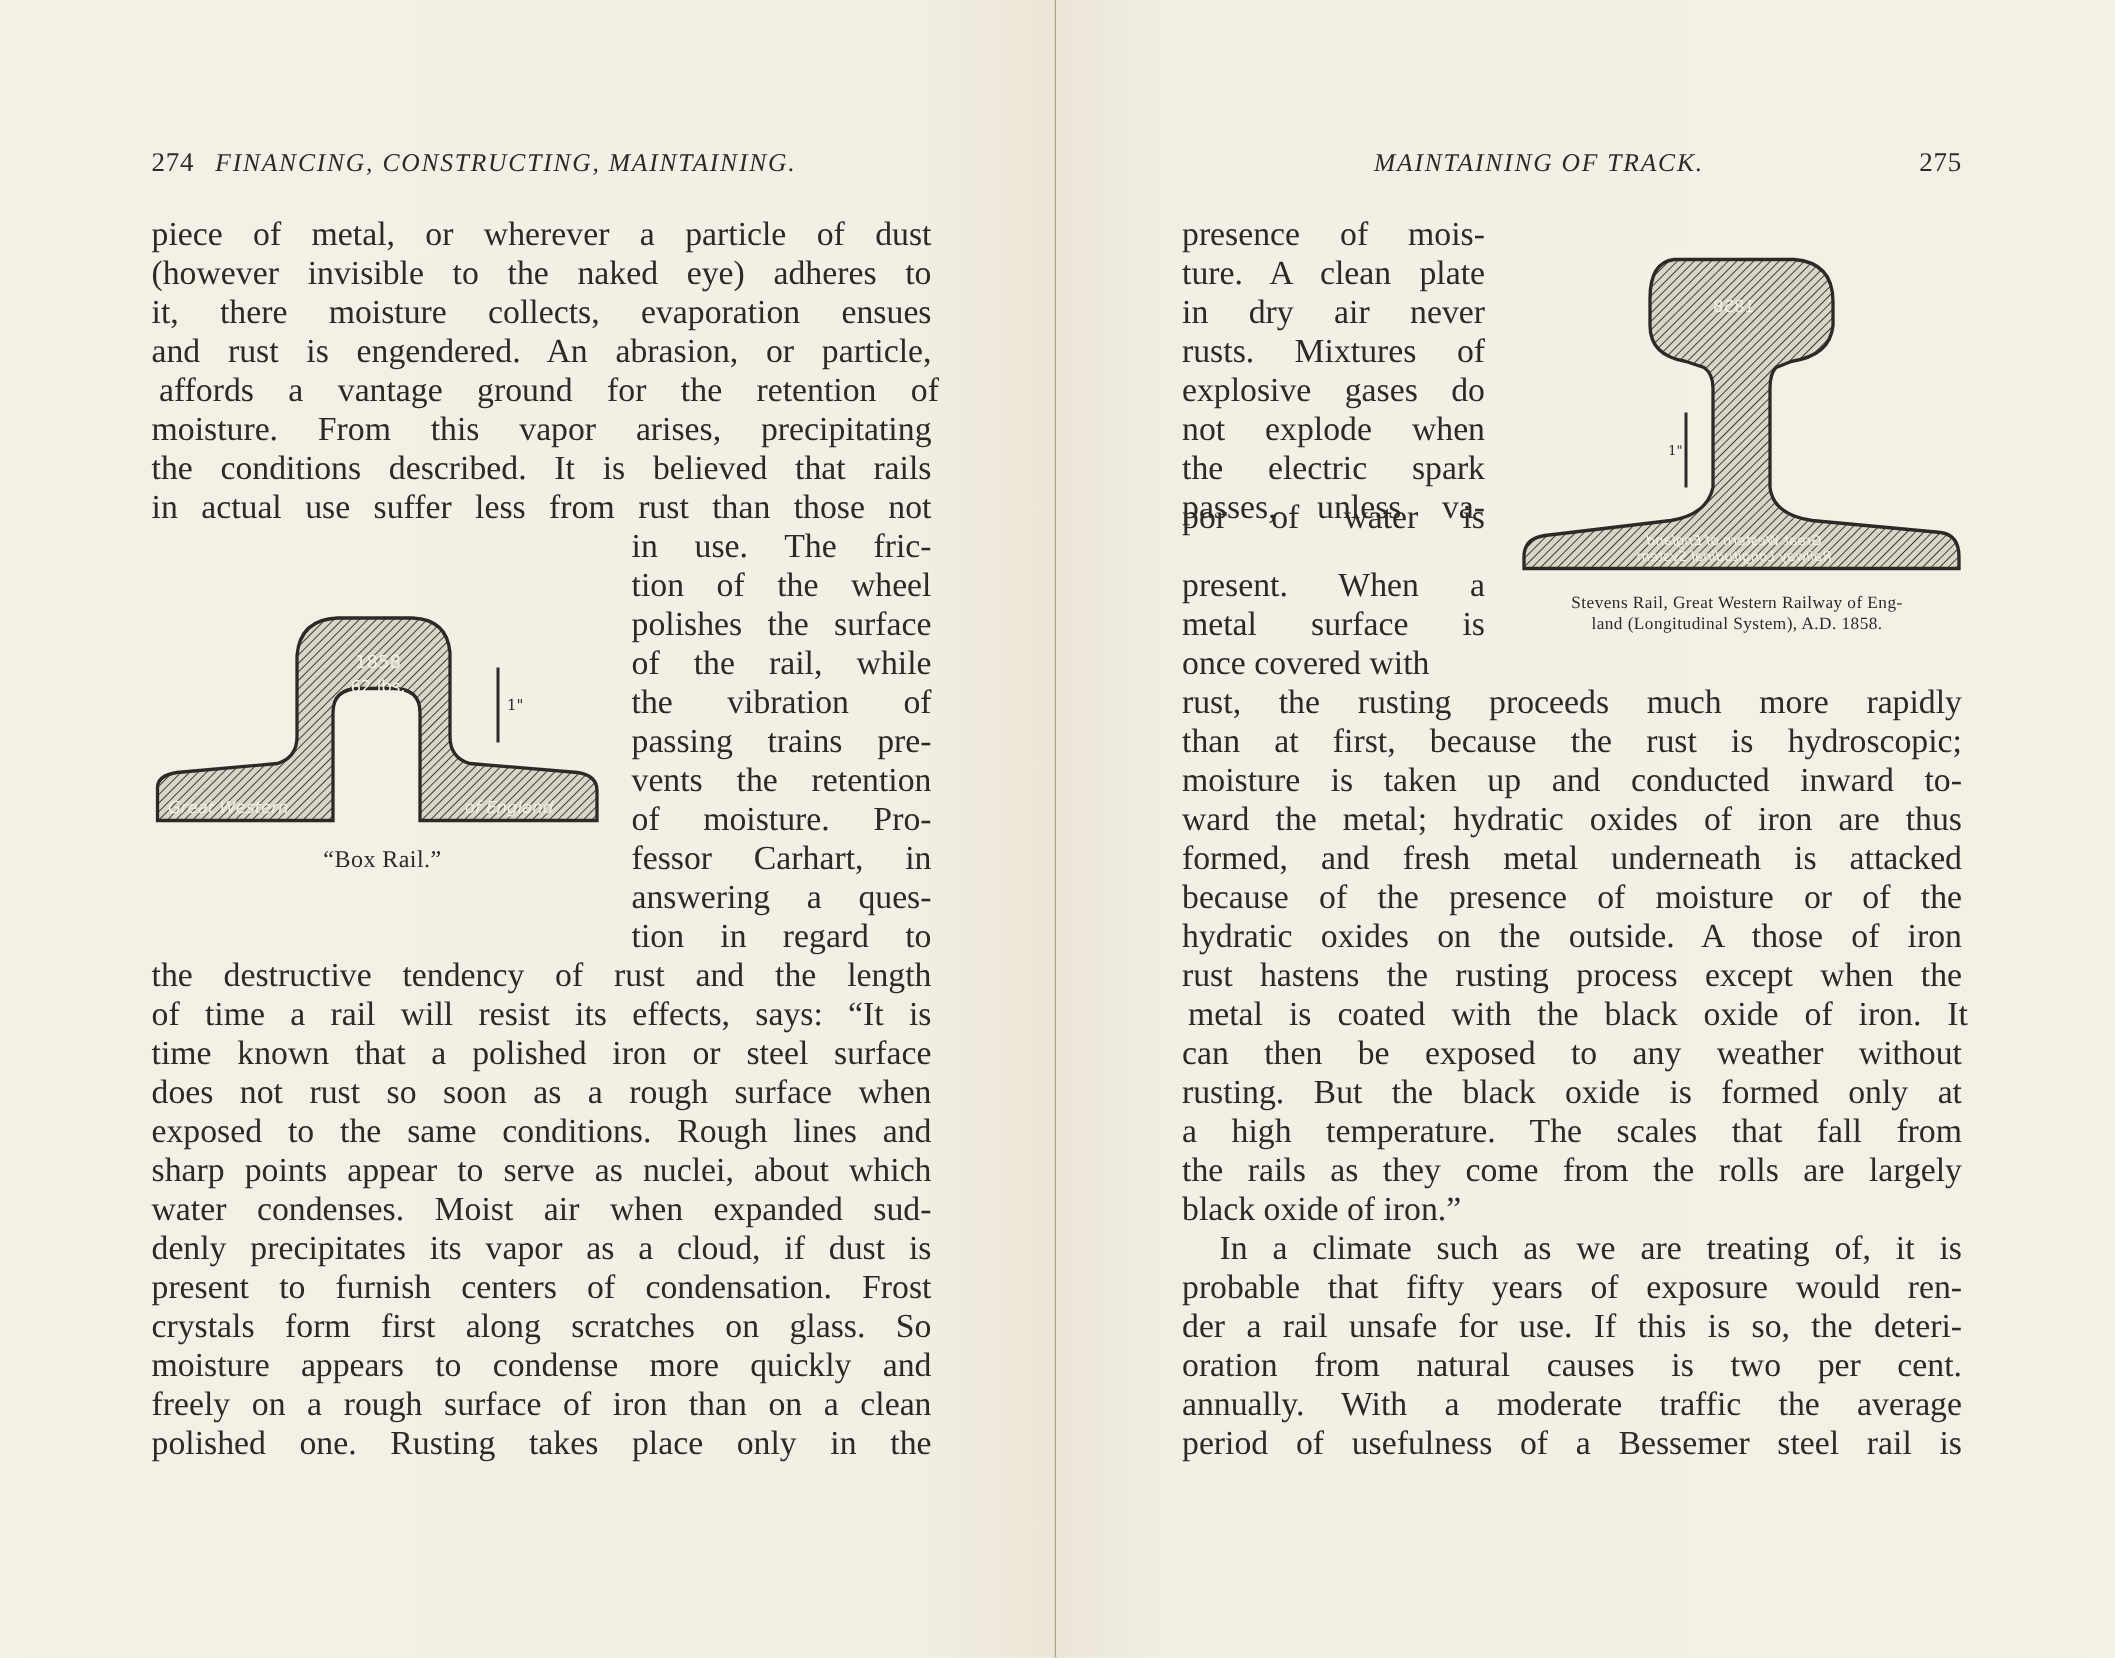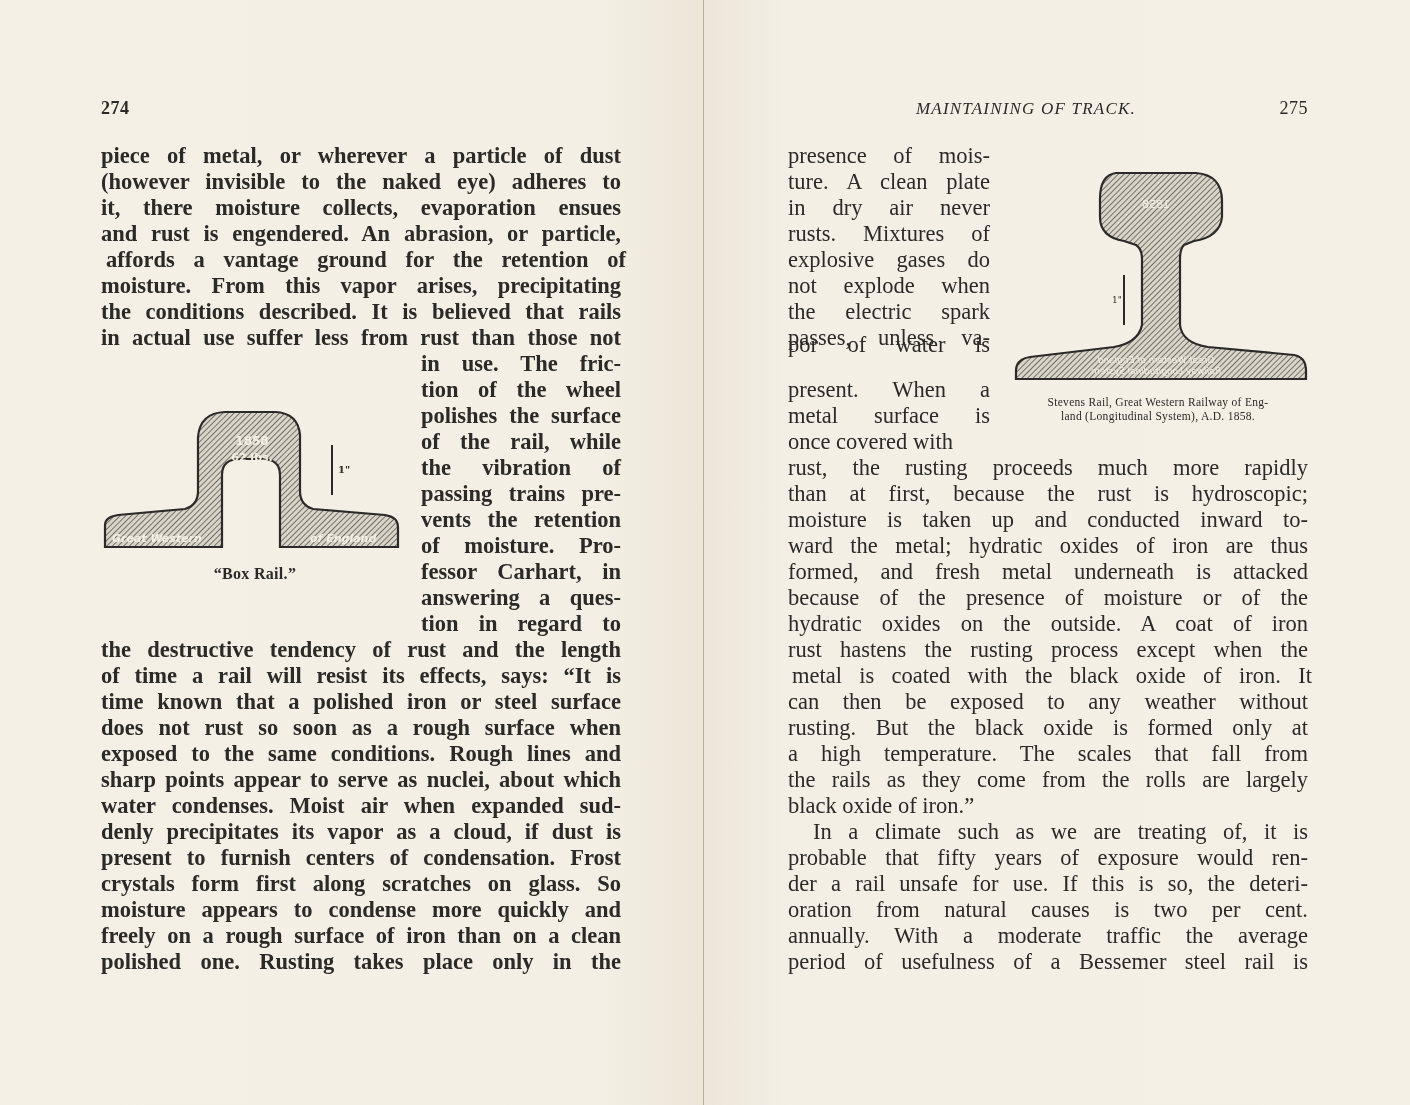--- a/index.html
+++ b/index.html
@@ -9,21 +9,21 @@
     font-family: "Liberation Serif", "DejaVu Serif", serif;
     color: #2b2a26;
     position: relative;
   }
   .spread { position: absolute; left: 0; top: 0; width: 1410px; height: 1105px; }
   .page {
     position: absolute; top: 0; height: 1105px;
     background: linear-gradient(to right, #f4f0e6, #f2eee3);
   }
   .page.left { left: 0; width: 704px;
-    background: linear-gradient(to right, #f4f0e6 0%, #f3efe4 85%, #ebe6d7 100%); font-weight: bold; }
+    background: linear-gradient(to right, #f4f0e6 0%, #f3efe4 85%, #ebe6d7 100%); }
   .page.right { left: 704px; width: 706px;
     background: linear-gradient(to right, #ebe6d8 0%, #f3efe5 12%, #f4f0e6 100%); }
   .gutter {
     position: absolute; left: 703px; top: 0; width: 3px; height: 1105px;
     background: linear-gradient(to right, #c7bfa6, #8f8770, #c9c1a9);
   }
   .running-head {
     position: absolute; top: 98px; height: 26px;
     font-size: 17px; letter-spacing: 1.2px;
     display: flex; align-items: baseline;
@@ -48,20 +48,21 @@
   svg { display: block; }
 </style>
 </head>
 <body>
 
 <div class="spread">
 
   <div class="page left">
     <div class="running-head">
       <span class="num">274</span>
+      <span class="title">FINANCING, CONSTRUCTING, MAINTAINING.</span>
     </div>
 
     <div>
       <div class="line" style="left:101px;top:143px;width:520px">piece of metal, or wherever a particle of dust</div>
       <div class="line" style="left:101px;top:169px;width:520px">(however invisible to the naked eye) adheres to</div>
       <div class="line" style="left:101px;top:195px;width:520px">it, there moisture collects, evaporation ensues</div>
       <div class="line" style="left:101px;top:221px;width:520px">and rust is engendered. An abrasion, or particle,</div>
       <div class="line" style="left:106px;top:247px;width:520px">affords a vantage ground for the retention of</div>
       <div class="line" style="left:101px;top:273px;width:520px">moisture. From this vapor arises, precipitating</div>
       <div class="line" style="left:101px;top:299px;width:520px">the conditions described. It is believed that rails</div>
@@ -162,21 +163,21 @@
       <div>land (Longitudinal System), A.D. 1858.</div>
     </div>
 
     <div>
       <div class="line" style="left:84px;top:455px;width:520px">rust, the rusting proceeds much more rapidly</div>
       <div class="line" style="left:84px;top:481px;width:520px">than at first, because the rust is hydroscopic;</div>
       <div class="line" style="left:84px;top:507px;width:520px">moisture is taken up and conducted inward to-</div>
       <div class="line" style="left:84px;top:533px;width:520px">ward the metal; hydratic oxides of iron are thus</div>
       <div class="line" style="left:84px;top:559px;width:520px">formed, and fresh metal underneath is attacked</div>
       <div class="line" style="left:84px;top:585px;width:520px">because of the presence of moisture or of the</div>
-      <div class="line" style="left:84px;top:611px;width:520px">hydratic oxides on the outside. A coat of iron</div>
+      <div class="line" style="left:84px;top:611px;width:520px">hydratic oxides on the outside. A those of iron</div>
       <div class="line" style="left:84px;top:637px;width:520px">rust hastens the rusting process except when the</div>
       <div class="line" style="left:88px;top:663px;width:520px">metal is coated with the black oxide of iron. It</div>
       <div class="line" style="left:84px;top:689px;width:520px">can then be exposed to any weather without</div>
       <div class="line" style="left:84px;top:715px;width:520px">rusting. But the black oxide is formed only at</div>
       <div class="line" style="left:84px;top:741px;width:520px">a high temperature. The scales that fall from</div>
       <div class="line" style="left:84px;top:767px;width:520px">the rails as they come from the rolls are largely</div>
       <div class="line last" style="left:84px;top:793px;width:520px">black oxide of iron.”</div>
     </div>
 
     <div>

